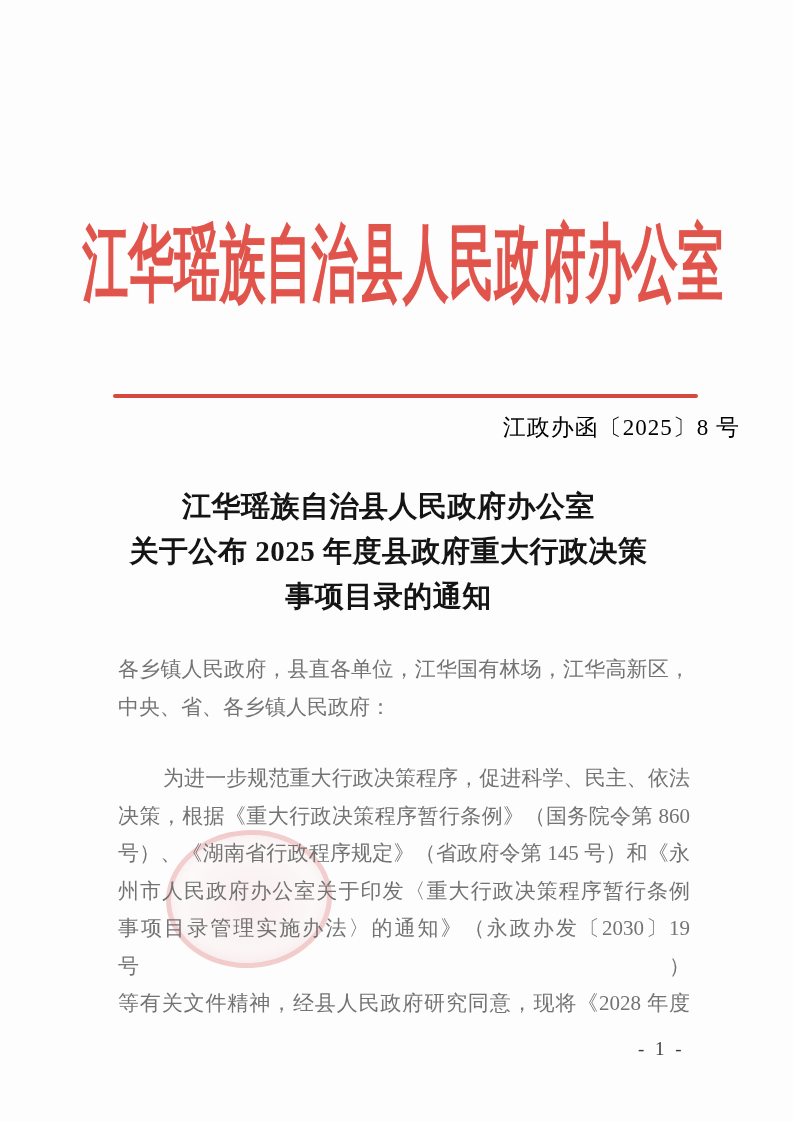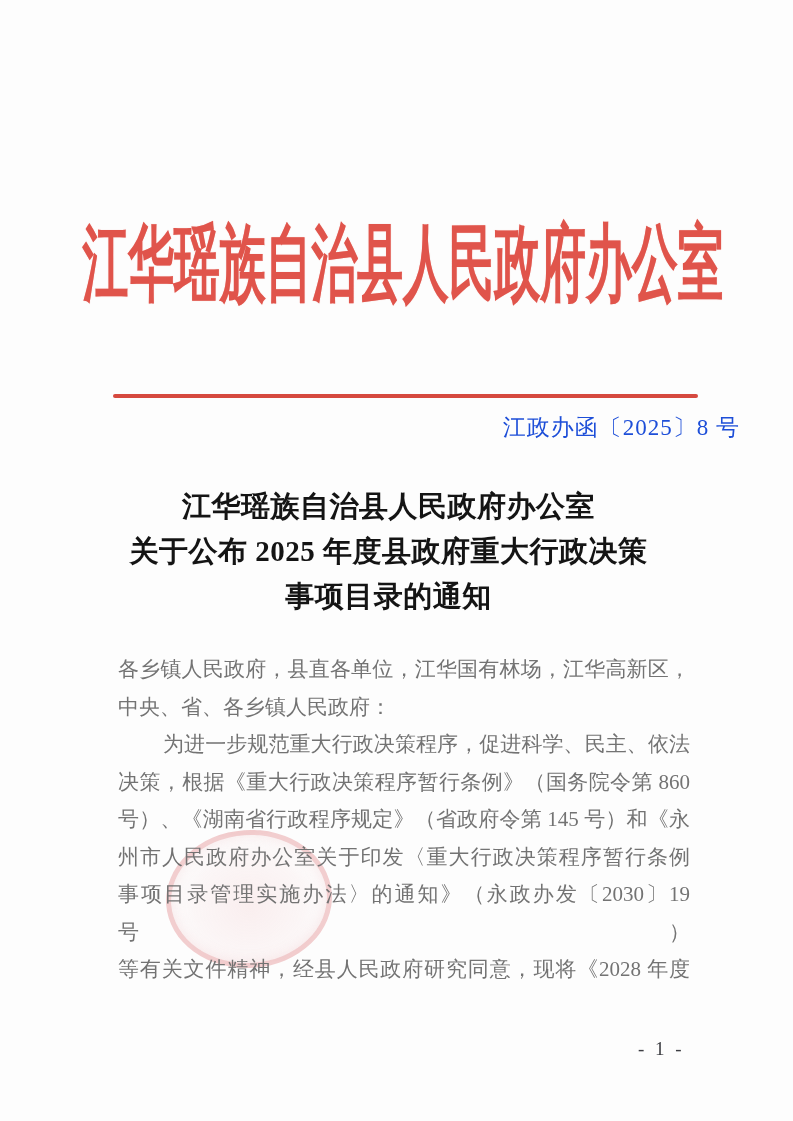--- a/index.html
+++ b/index.html
@@ -49,21 +49,21 @@
     border-radius: 2px;
   }
 
   
   .doc-number {
     position: absolute;
     top: 412px;
     right: 53px;
     font-size: 23px;
     letter-spacing: 1px;
-    color: #1d4ed8;
+    color: #000000;
     white-space: nowrap;
     text-align: center;
   }
 
   
   .title-block {
     position: absolute;
     top: 484px;
     left: -8px;
     width: 793px;
@@ -107,20 +107,21 @@
     color: #737373;
     z-index: 1;
   }
   .body-line { }
   .body-line.j {
     text-align: justify;
     text-align-last: justify;
   }
   .body-line.indent {
     text-indent: 45px;
+    margin-top: 34px;
   }
 
   
   .page-number {
     position: absolute;
     top: 1038px;
     left: 638px;
     font-size: 19px;
     letter-spacing: 3px;
     color: #3c3d42;

